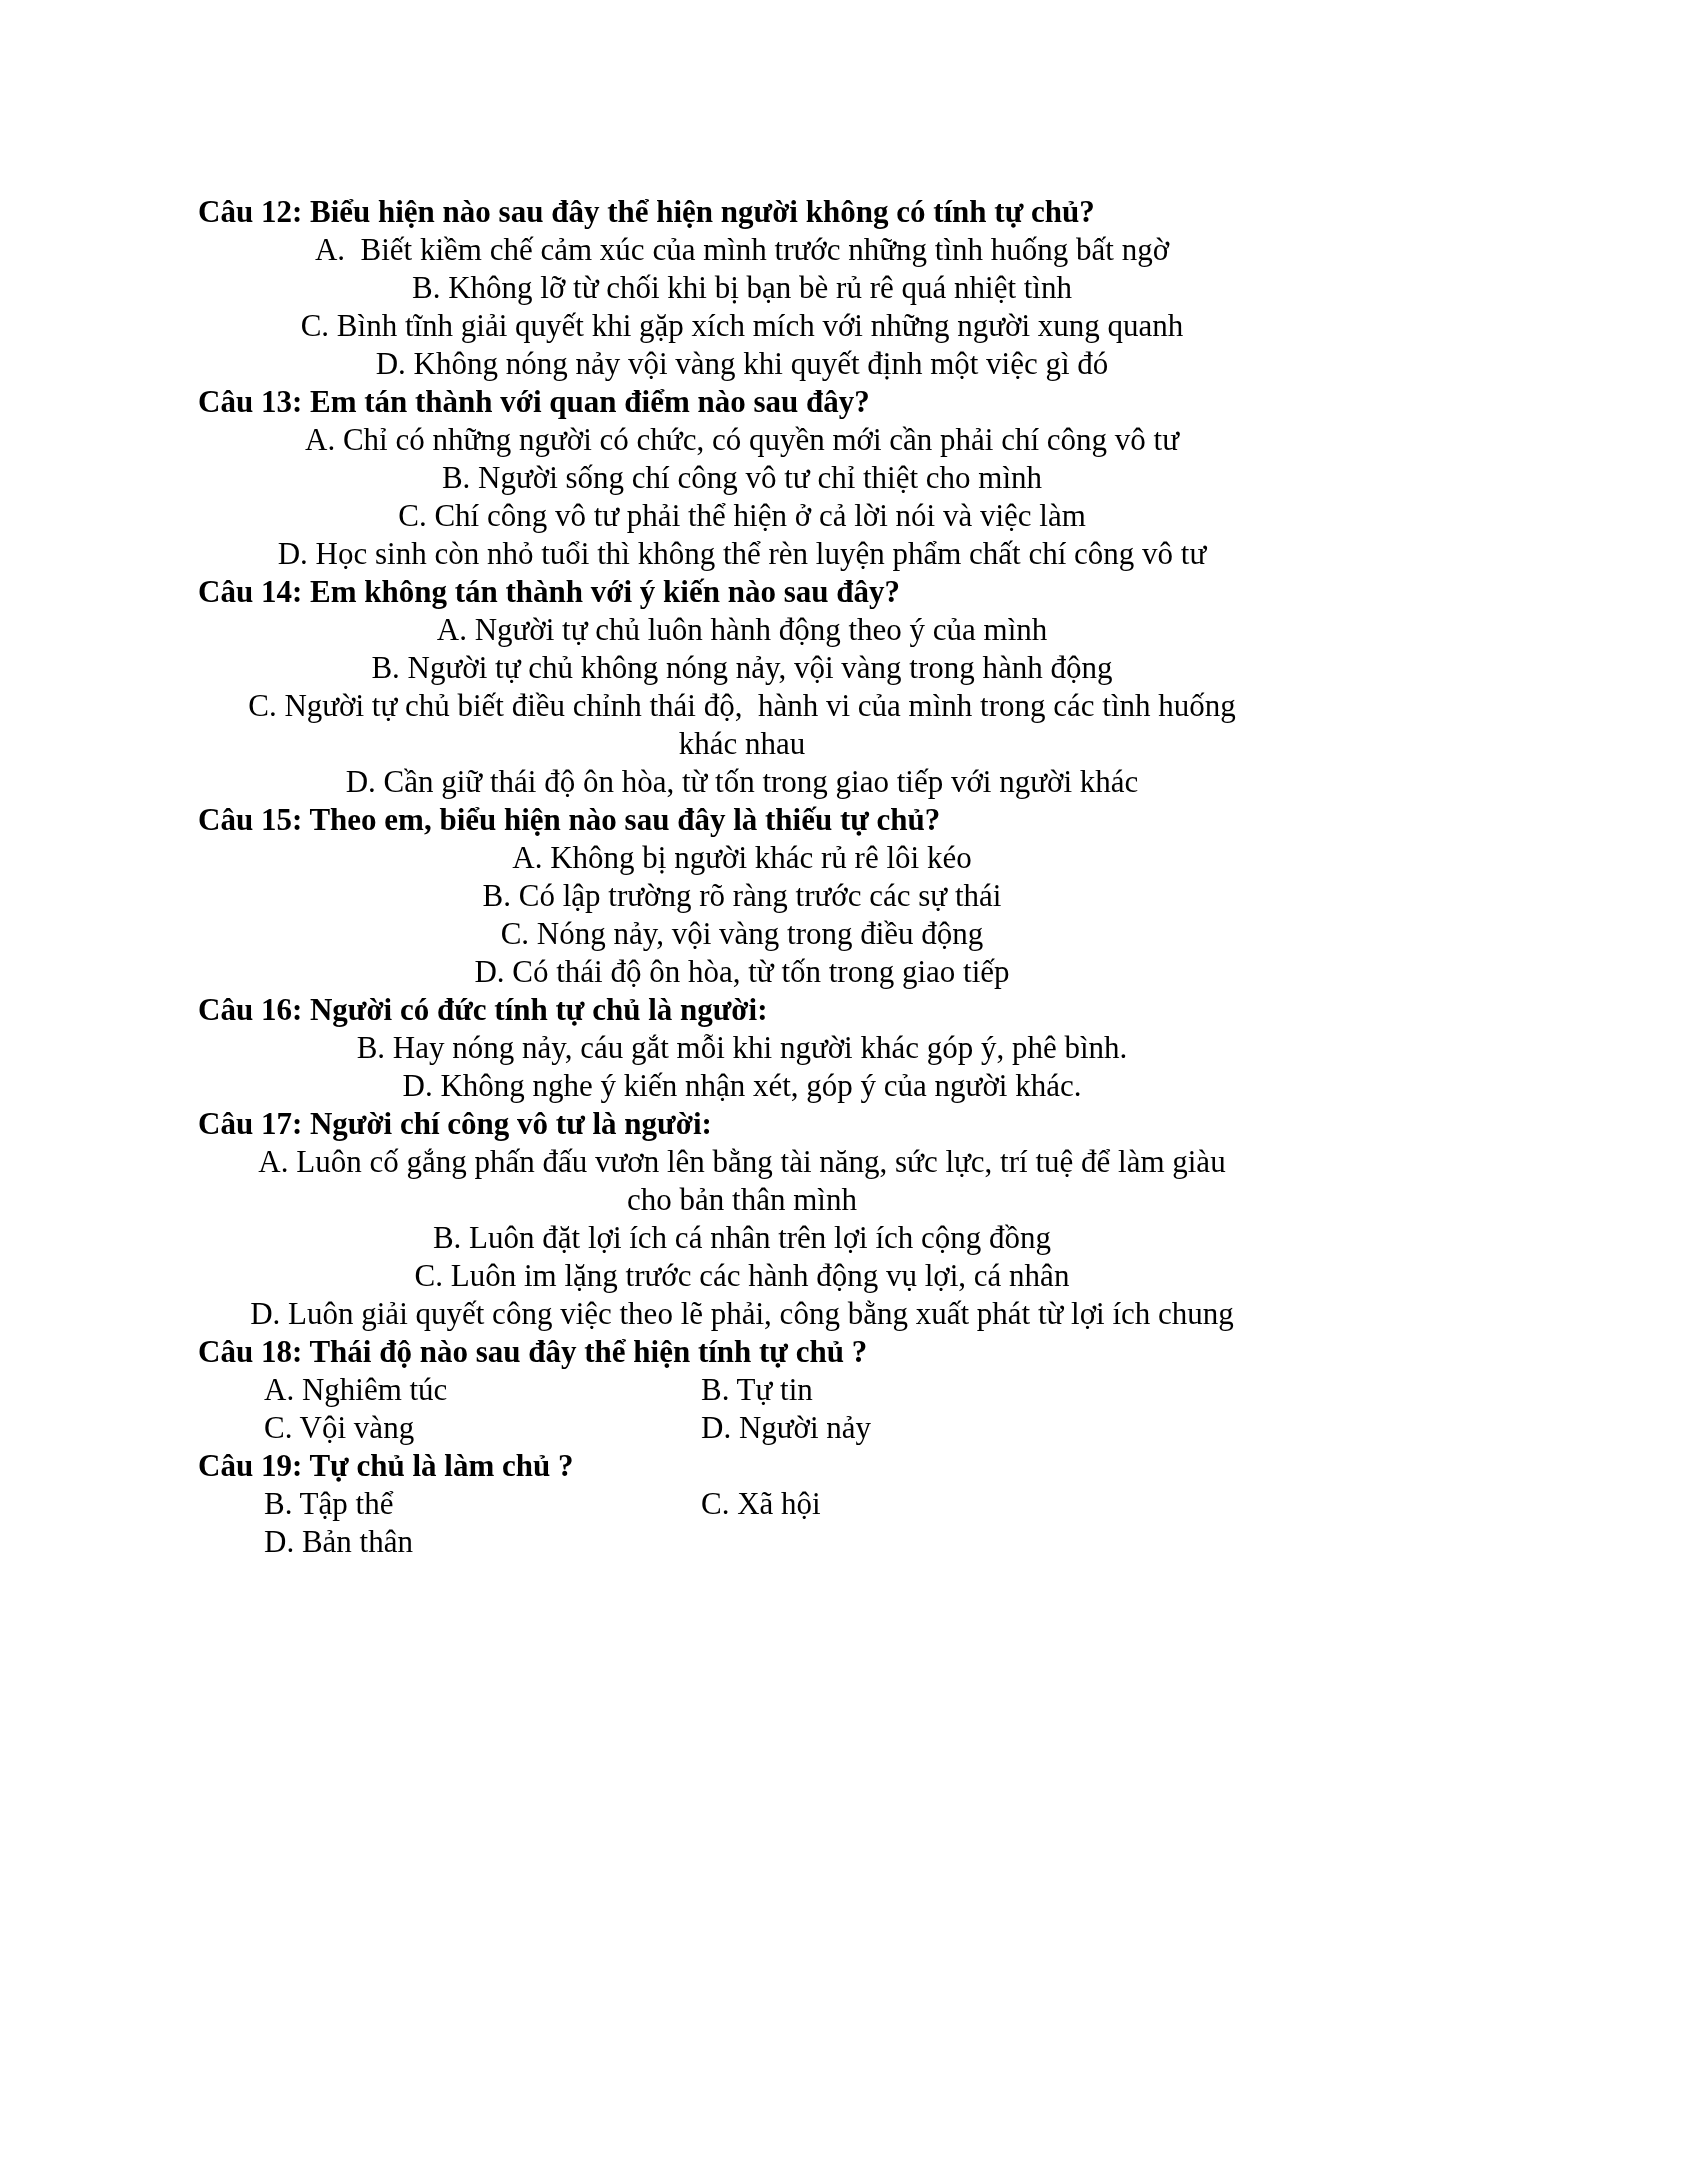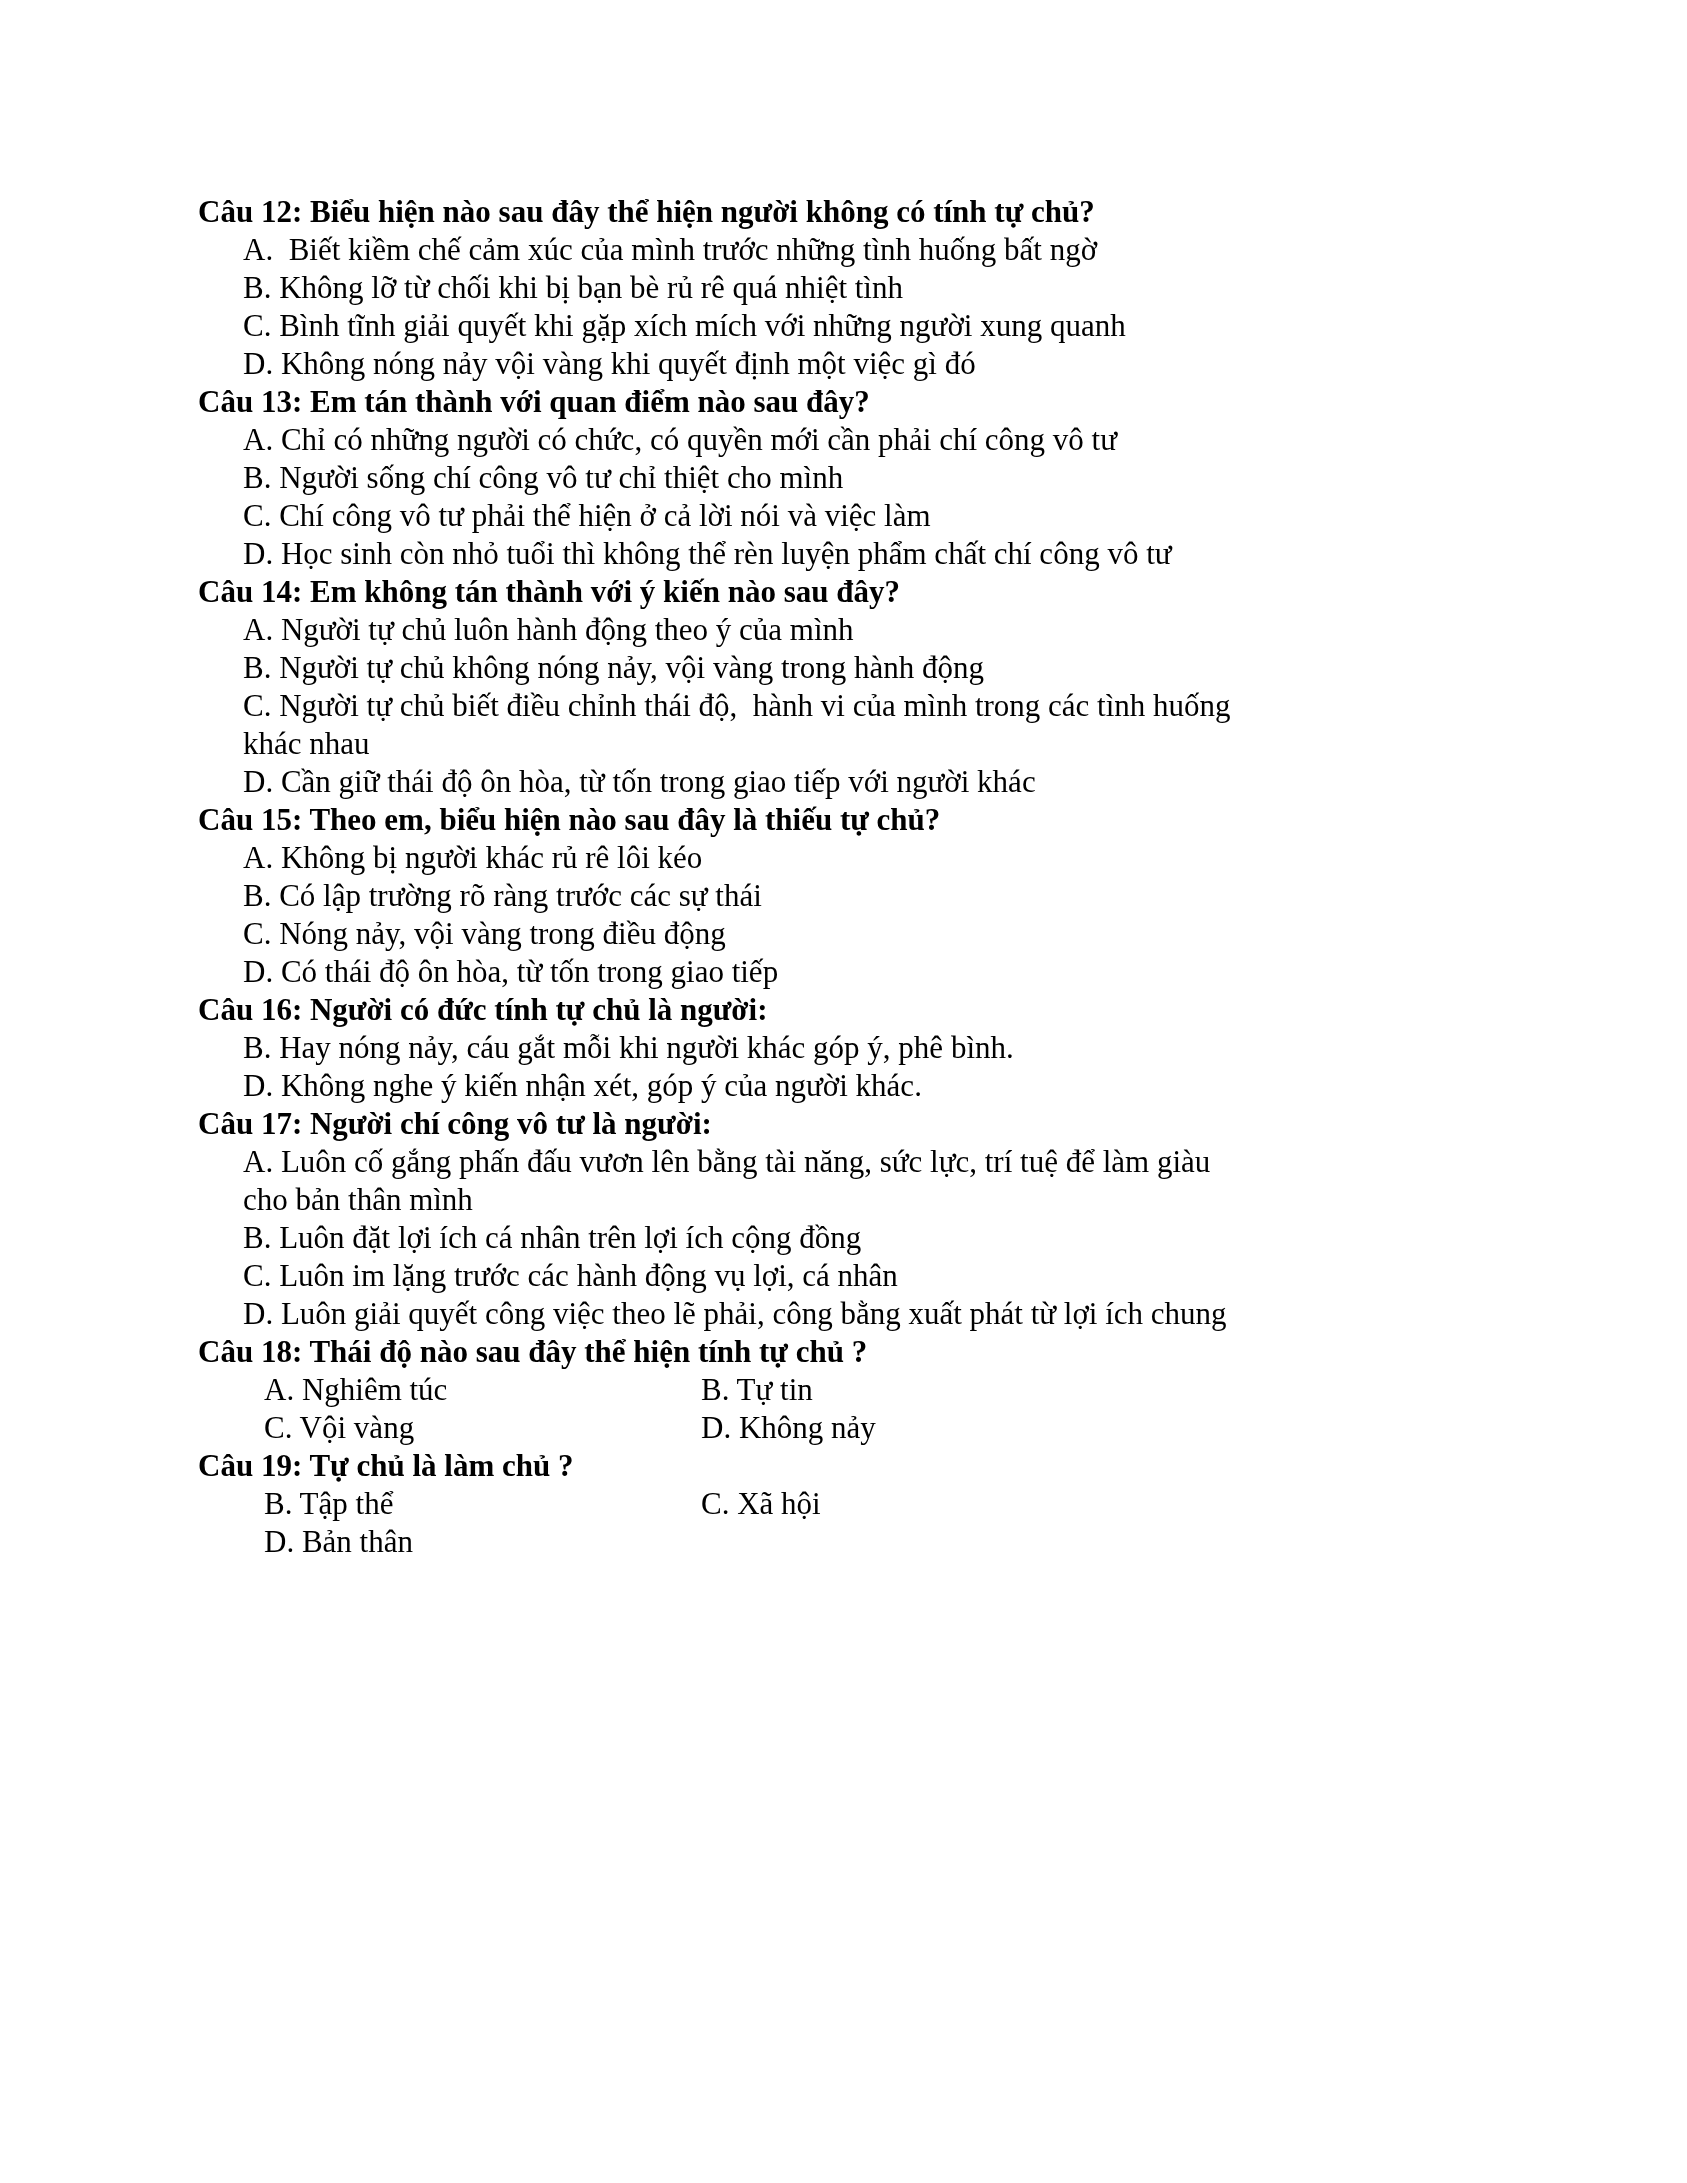--- a/index.html
+++ b/index.html
@@ -20,20 +20,21 @@
     padding: 193px 185px 0 198px;
     overflow: hidden;
   }
   .q-title {
     font-weight: bold;
     white-space: pre-wrap;
   }
   .opt {
     padding-left: 45px;
     white-space: pre-wrap;
+    text-align: center;
   }
   .opts-grid {
     display: grid;
     grid-template-columns: 437px 1fr;
     padding-left: 66px;
   }
   .opts-grid .opt-cell {
     white-space: pre-wrap;
   }
 </style>
@@ -87,21 +88,21 @@
     <div class="opt">C. Luôn im lặng trước các hành động vụ lợi, cá nhân</div>
     <div class="opt">D. Luôn giải quyết công việc theo lẽ phải, công bằng xuất phát từ lợi ích chung</div>
   </div>
 
   <div class="question">
     <div class="q-title">Câu 18: Thái độ nào sau đây thể hiện tính tự chủ ?</div>
     <div class="opts-grid">
       <div class="opt-cell">A. Nghiêm túc</div>
       <div class="opt-cell">B. Tự tin</div>
       <div class="opt-cell">C. Vội vàng</div>
-      <div class="opt-cell">D. Không nảy</div>
+      <div class="opt-cell">D. Người nảy</div>
     </div>
   </div>
 
   <div class="question">
     <div class="q-title">Câu 19: Tự chủ là làm chủ ?</div>
     <div class="opts-grid">
       <div class="opt-cell">B. Tập thể</div>
       <div class="opt-cell">C. Xã hội</div>
       <div class="opt-cell">D. Bản thân</div>
     </div>

